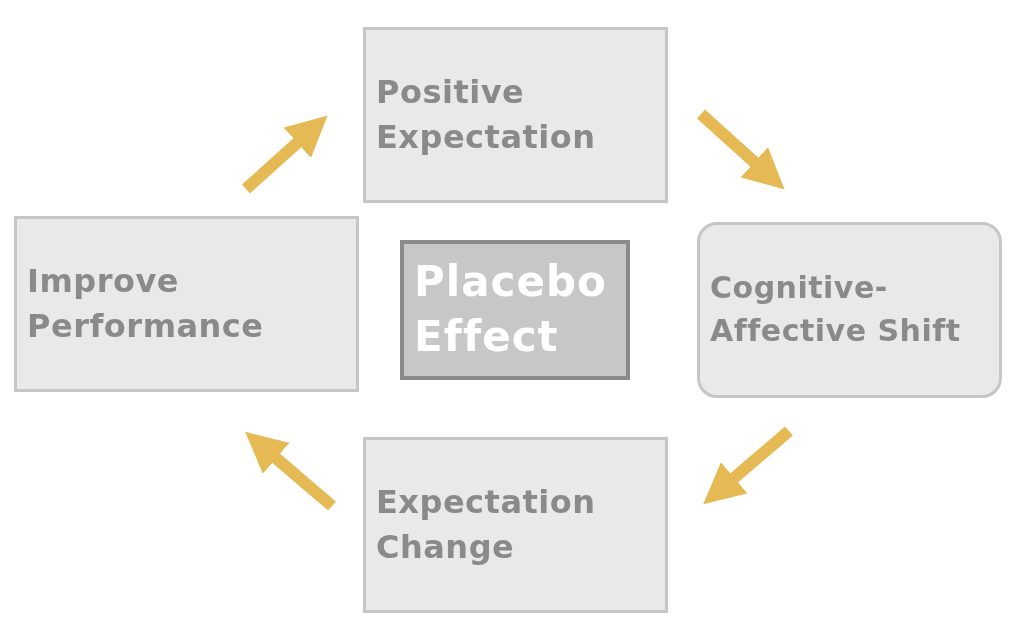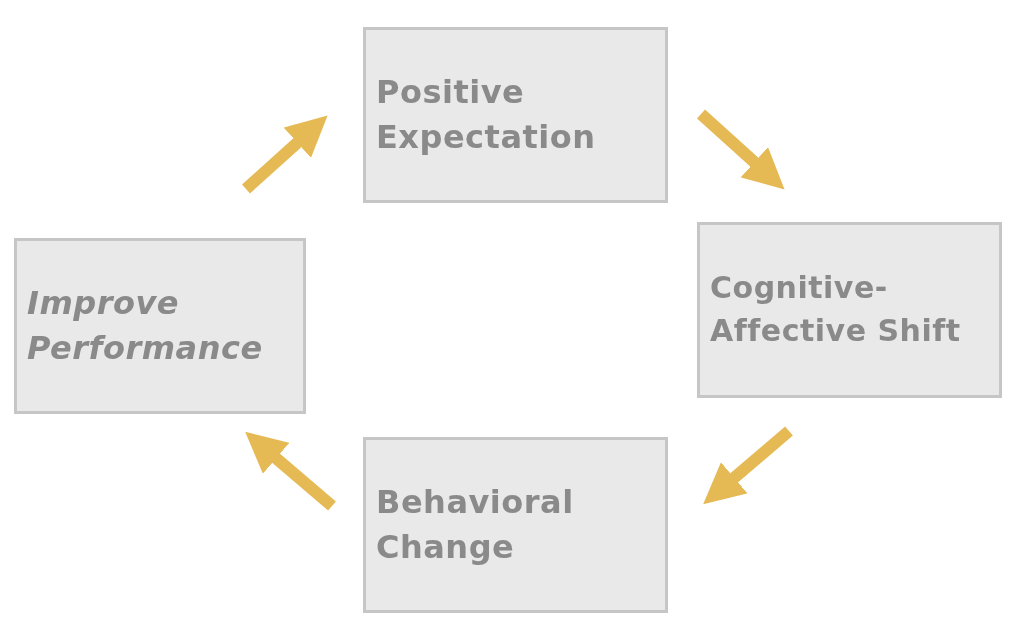--- a/index.html
+++ b/index.html
@@ -30,23 +30,23 @@
     align-items: center;
     justify-content: center;
     color: var(--node-text);
     font-weight: bold;
     font-size: 32px;
     line-height: 1.42;
     letter-spacing: 0.5px;
   }
   .node .label { width: 100%; padding: 0 10px; }
   .node-top    { left: 363px; top: 27px;  width: 305px; height: 176px; }
-  .node-right  { left: 697px; top: 222px; width: 305px; height: 176px; font-size: 30px; }
+  .node-right  { left: 697px; top: 222px; width: 305px; height: 176px; font-size: 30px; border-radius: 20px; }
   .node-bottom { left: 363px; top: 437px; width: 305px; height: 176px; }
-  .node-left   { left: 14px;  top: 238px; width: 292px; height: 176px; font-style: italic; }
+  .node-left   { left: 14px;  top: 216px; width: 345px; height: 176px; }
   .node-center {
     left: 400px; top: 240px; width: 230px; height: 140px;
     background: var(--center-fill);
     border: 4px solid var(--center-border);
     color: var(--center-text);
     font-size: 42px;
     line-height: 1.3;
     letter-spacing: 1px;
   }
   .arrows {
@@ -85,21 +85,24 @@
 
   <div class="node node-top">
     <div class="label">Positive Expectation</div>
   </div>
 
   <div class="node node-right">
     <div class="label">Cognitive-Affective Shift</div>
   </div>
 
   <div class="node node-bottom">
-    <div class="label">Behavioral Change</div>
+    <div class="label">Expectation Change</div>
   </div>
 
   <div class="node node-left">
     <div class="label">Improve Performance</div>
   </div>
 
+  <div class="node node-center">
+    <div class="label">Placebo Effect</div>
+  </div>
 
 </div>
 
 </body></html>

